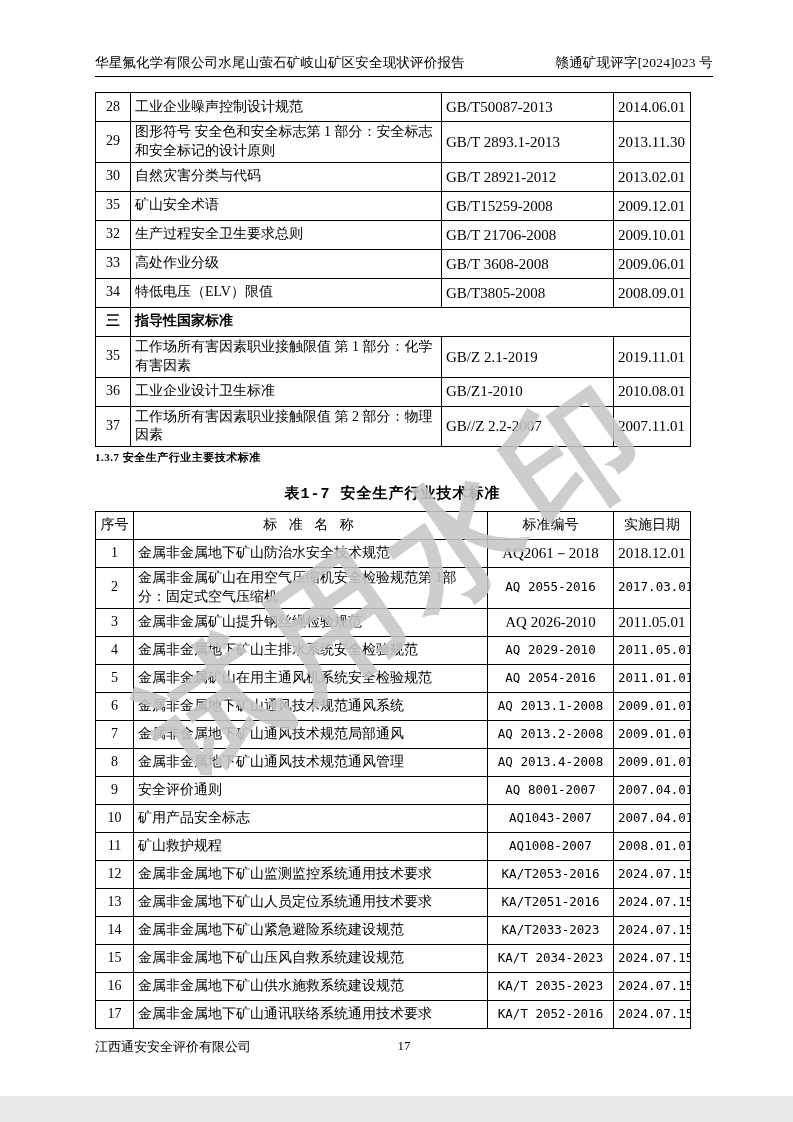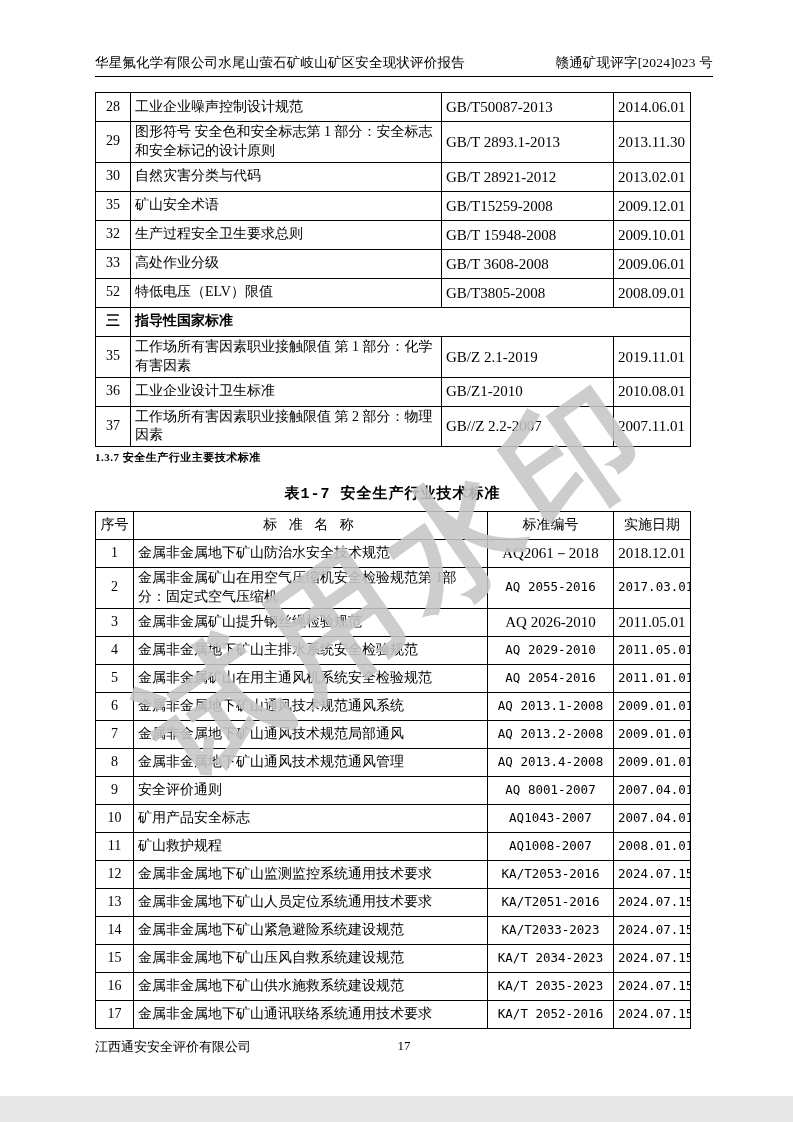--- a/index.html
+++ b/index.html
@@ -108,31 +108,31 @@
         </tr>
         <tr>
           <td class="col-num">35</td>
           <td class="col-name">矿山安全术语</td>
           <td class="col-code">GB/T15259-2008</td>
           <td class="col-date">2009.12.01</td>
         </tr>
         <tr>
           <td class="col-num">32</td>
           <td class="col-name">生产过程安全卫生要求总则</td>
-          <td class="col-code">GB/T 15948-2008</td>
+          <td class="col-code">GB/T 21706-2008</td>
           <td class="col-date">2009.10.01</td>
         </tr>
         <tr>
           <td class="col-num">33</td>
           <td class="col-name">高处作业分级</td>
           <td class="col-code">GB/T 3608-2008</td>
           <td class="col-date">2009.06.01</td>
         </tr>
         <tr>
-          <td class="col-num">52</td>
+          <td class="col-num">34</td>
           <td class="col-name">特低电压（ELV）限值</td>
           <td class="col-code">GB/T3805-2008</td>
           <td class="col-date">2008.09.01</td>
         </tr>
         <tr class="guide">
           <td class="col-num">三</td>
           <td class="col-name" colspan="3">指导性国家标准</td>
         </tr>
         <tr>
           <td class="col-num">35</td>

